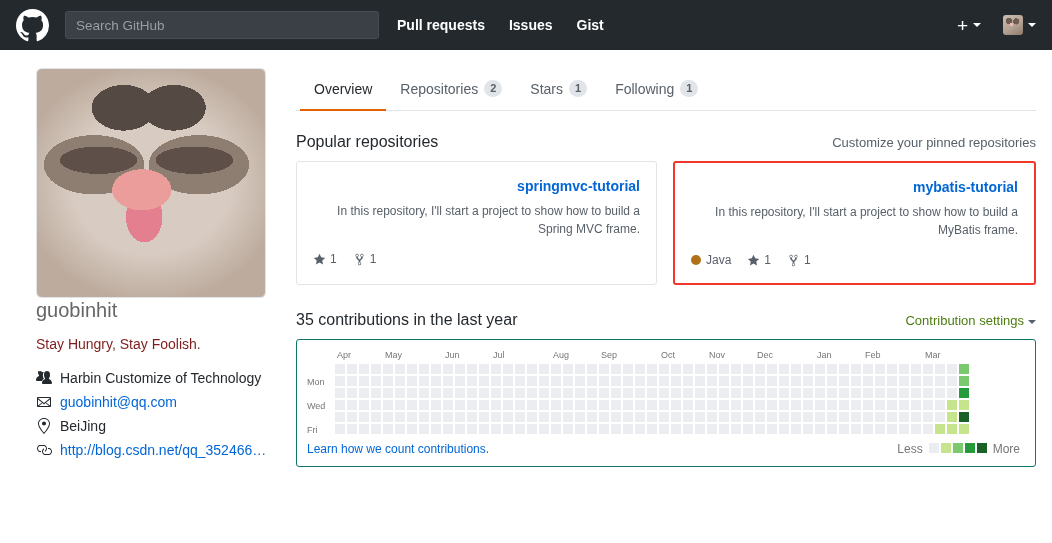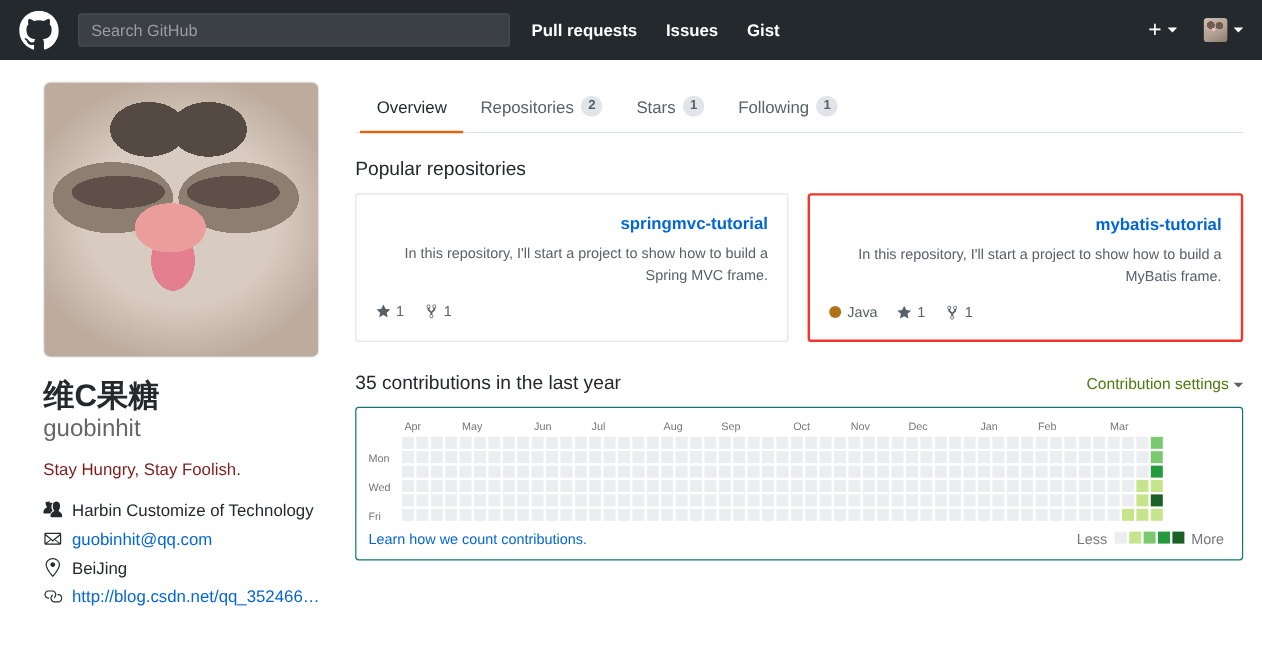--- a/index.html
+++ b/index.html
@@ -15,21 +15,21 @@
   
   .header {
     height: 50px;
     background: #24292e;
     display: flex;
     align-items: center;
     padding: 0 16px;
   }
   .gh-logo { width: 33px; height: 33px; fill: #fff; flex: 0 0 auto; margin-right: 16px; }
   .search-box {
-    width: 360px; height: 28px;
+    width: 314px; height: 28px;
     background: #3b4046;
     border: 1px solid #444d56;
     border-radius: 3px;
     color: #b9bbbe;
     font-family: "Liberation Sans", sans-serif;
     font-size: 13.5px;
     padding: 0 10px;
     outline: none;
   }
   .search-box::placeholder { color: #9a9da1; }
@@ -256,21 +256,20 @@
       <span class="caret"></span>
     </div>
   </div>
 </div>
 
 <div class="page">
 
   <aside class="sidebar">
     <div class="avatar-big"></div>
 
-    <div class="name">维C果糖</div>
     <div class="login">guobinhit</div>
     <div class="bio">Stay Hungry, Stay Foolish.</div>
 
     <ul class="meta-list">
       <li class="meta-item">
         <svg class="meta-icon" viewBox="0 0 16 16">
           <path d="M16 12.999c0 .439-.45 1-1 1H7c-.55 0-1-.561-1-1 0-2.634 3-4 3-4s.229-.409 0-1c-.841-.62-.944-1.59-1-4 .173-2.413 1.867-3 3-3s2.827.587 3 3c-.056 2.41-.159 3.38-1 4-.229.59 0 1 0 1s3 1.366 3 4zM5 9c0-.59.23-1 .5-1.5-1.23-.6-1.5-1.2-1.5-3 .156-2.164 1.67-2.5 2.5-2.5.402 0 .92.08 1.35.36-.47.48-.85 1.19-.95 2.14-.1 2.59.35 3.27 1.1 3.99-.75.59-1.46 1.44-2 2.51H1c-.55 0-1-.561-1-1 0-2.634 3-4 3-4s.229-.409 0-1c-.841-.62-.944-1.59-1-4C2.173 1.587 3.867 1 5 1c.23 0 .46.02.69.07-.29.44-.52 1.02-.63 1.82C4.8 5.34 5.23 6.2 6 7c-.43.37-.81.86-1 1.5 0 .18.01.35 0 .5z"></path>
         </svg>
         <span>Harbin Customize of Technology</span>
       </li>
@@ -310,20 +309,21 @@
         <span class="counter">1</span>
       </a>
       <a class="tab" href="#">
         <span>Following</span>
         <span class="counter">1</span>
       </a>
     </nav>
 
     <div class="section-head">
       <h2 class="section-title">Popular repositories</h2>
+      <a class="section-link" href="#">Customize your pinned repositories</a>
     </div>
 
     <div class="pinned-grid">
 
       <div class="pin-card">
         <a class="pin-name" href="#">springmvc-tutorial</a>
         <div class="pin-desc">In this repository, I'll start a project to show how to build a Spring MVC frame.</div>
         <div class="pin-meta">
           <span class="pin-meta-item">
             <svg class="mini-icon" viewBox="0 0 14 16">

